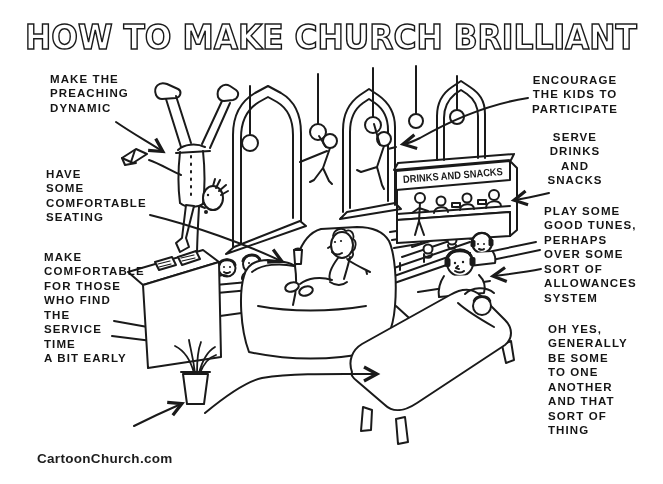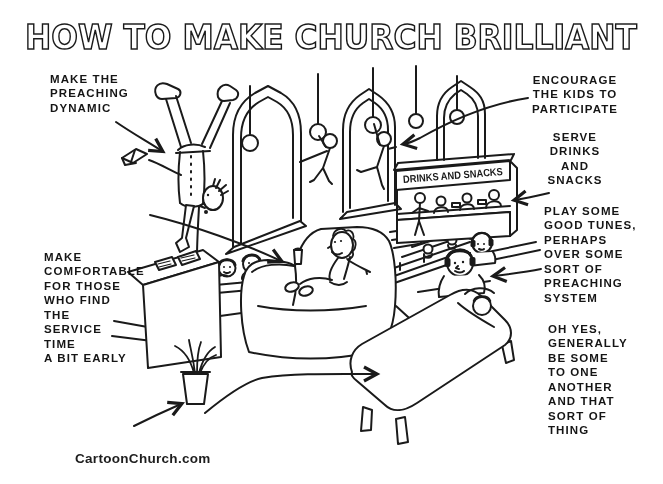--- a/index.html
+++ b/index.html
@@ -3,21 +3,21 @@
 <meta charset="utf-8">
 <style>
   html,body{margin:0;padding:0;background:#fff;}
   .stage{position:relative;width:663px;height:484px;background:#fff;overflow:hidden;
          font-family:"Liberation Sans",sans-serif;}
   .stage svg{position:absolute;left:0;top:0;}
   .label{position:absolute;font-weight:700;font-size:11.5px;line-height:1.26;
          letter-spacing:1.1px;white-space:pre-line;color:#151515;}
   .label.center{text-align:center;}
   .watermark{position:absolute;left:37px;top:451px;font-weight:700;font-size:13.5px;
-         letter-spacing:.3px;color:#1d1d1d;margin-left:38px;}
+         letter-spacing:.3px;color:#1d1d1d;}
 </style>
 </head>
 <body>
 
 <div class="stage">
 
 <svg width="663" height="484" viewBox="0 0 663 484">
   <defs>
     <marker id="ah" markerWidth="10" markerHeight="10" refX="7" refY="4.5" orient="auto">
       <path d="M1,1 L7.5,4.5 L1,8" fill="none" stroke="#1a1a1a" stroke-width="1.6"></path>
@@ -219,41 +219,45 @@
       <path d="M528,98 C488,104 448,122 420,138 C414,141 409,143 404,144" marker-end="url(#ah)"></path>
       <path d="M549,193 C538,196 526,198 515,200" marker-end="url(#ah)"></path>
       <path d="M541,269 C526,272 510,274 494,276" marker-end="url(#ah)"></path>
     </g>
   </g>
 </svg>
 
 <div class="label" style="left:50px;top:72px">MAKE THE
 PREACHING
 DYNAMIC</div>
+<div class="label" style="left:46px;top:167px">HAVE
+SOME
+COMFORTABLE
+SEATING</div>
 <div class="label" style="left:44px;top:250px">MAKE
 COMFORTABLE
 FOR THOSE
 WHO FIND
 THE
 SERVICE
 TIME
 A BIT EARLY</div>
 <div class="label center" style="left:522px;top:73px;width:106px">ENCOURAGE
 THE KIDS TO
 PARTICIPATE</div>
 <div class="label center" style="left:533px;top:130px;width:84px">SERVE
 DRINKS
 AND
 SNACKS</div>
 <div class="label" style="left:544px;top:204px">PLAY SOME
 GOOD TUNES,
 PERHAPS
 OVER SOME
 SORT OF
-PREACHING
+ALLOWANCES
 SYSTEM</div>
 <div class="label" style="left:548px;top:322px">OH YES,
 GENERALLY
 BE SOME
 TO ONE
 ANOTHER
 AND THAT
 SORT OF
 THING</div>
 

